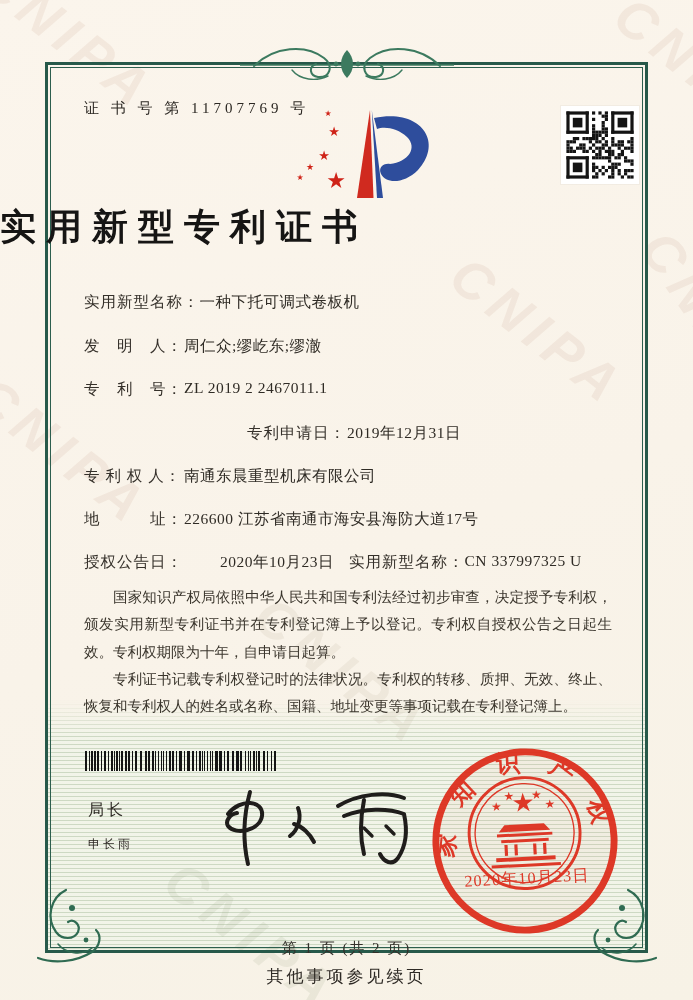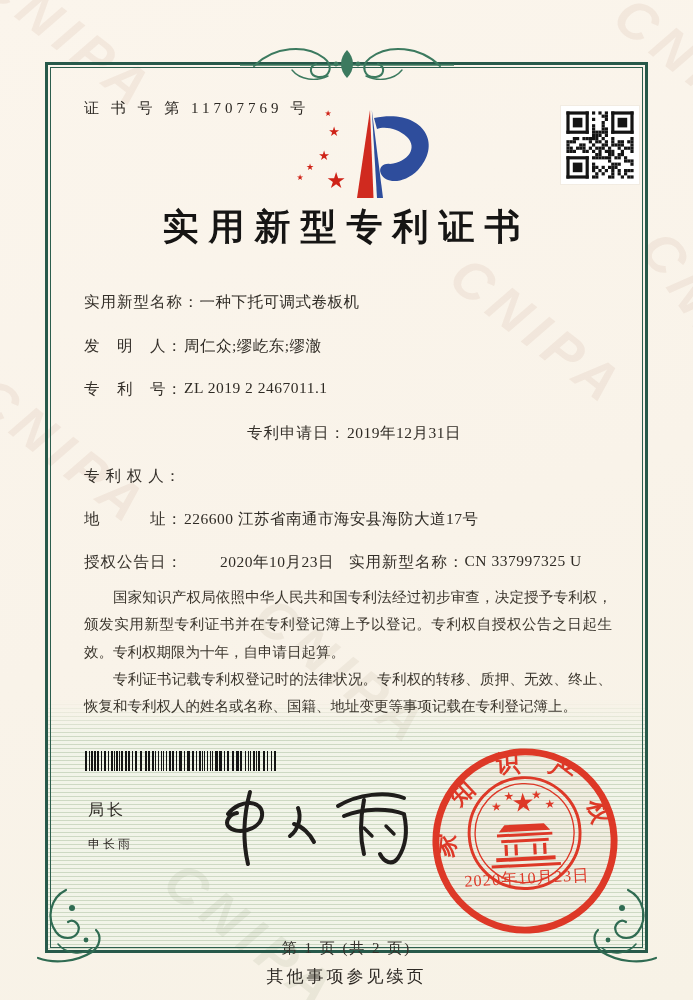--- a/index.html
+++ b/index.html
@@ -39,21 +39,21 @@
   .orn{position:absolute; z-index:3; pointer-events:none;}
   .orn-top{left:240px; top:36px; width:214px; height:54px;}
   .orn-bl{left:28px; top:884px; width:86px; height:86px;}
   .orn-br{left:580px; top:884px; width:86px; height:86px; transform:scaleX(-1);}
   
   .cert-no{position:absolute; left:84px; top:99px; font-size:15px;
            letter-spacing:4px; z-index:4; color:#2c2823;}
   .logo{position:absolute; left:286px; top:100px; width:166px; height:106px; z-index:4;}
   .qr{position:absolute; left:561px; top:106px; width:78px; height:78px;
       background:#fff; z-index:4; box-shadow:0 0 0 1px rgba(0,0,0,0.03);}
-  .title{position:absolute; left:0; right:0; top:203px; text-align:center;
+  .title{position:absolute; left:0; right:0; top:203px; 
          font-size:36px; font-weight:bold; letter-spacing:10px; color:#161514; z-index:4;}
   
   .row{position:absolute; left:84px; width:540px; font-size:15.5px;
        display:flex; z-index:4; color:#2f2b25; white-space:nowrap;}
   .row .lbl{min-width:100px; letter-spacing:1px; color:#35302a;}
   .row .val{letter-spacing:0.5px;}
   .r1{top:292px;} .r2{top:336px;} .r3{top:379px;} .r4{top:423px;justify-content:center;}
   .r5{top:466px;} .r6{top:509px;} .r7{top:552px;gap:36px;}
   .pair2{position:absolute; left:265px; display:flex;}
   .pair2 .lbl{min-width:96px;}
@@ -303,20 +303,21 @@
   <div class="row r3">
     <span class="lbl">专　利　号：</span>
     <span class="val">ZL 2019 2 2467011.1</span>
   </div>
   <div class="row r4">
     <span class="lbl">专利申请日：</span>
     <span class="val">2019年12月31日</span>
   </div>
   <div class="row r5">
     <span class="lbl">专 利 权 人：</span>
+    <span class="val">南通东晨重型机床有限公司</span>
   </div>
   <div class="row r6">
     <span class="lbl">地　　　址：</span>
     <span class="val">226600 江苏省南通市海安县海防大道17号</span>
   </div>
   <div class="row r7">
     <span class="lbl">授权公告日：</span>
     <span class="val">2020年10月23日</span>
     <span class="pair2">
       <span class="lbl">实用新型名称：</span>

